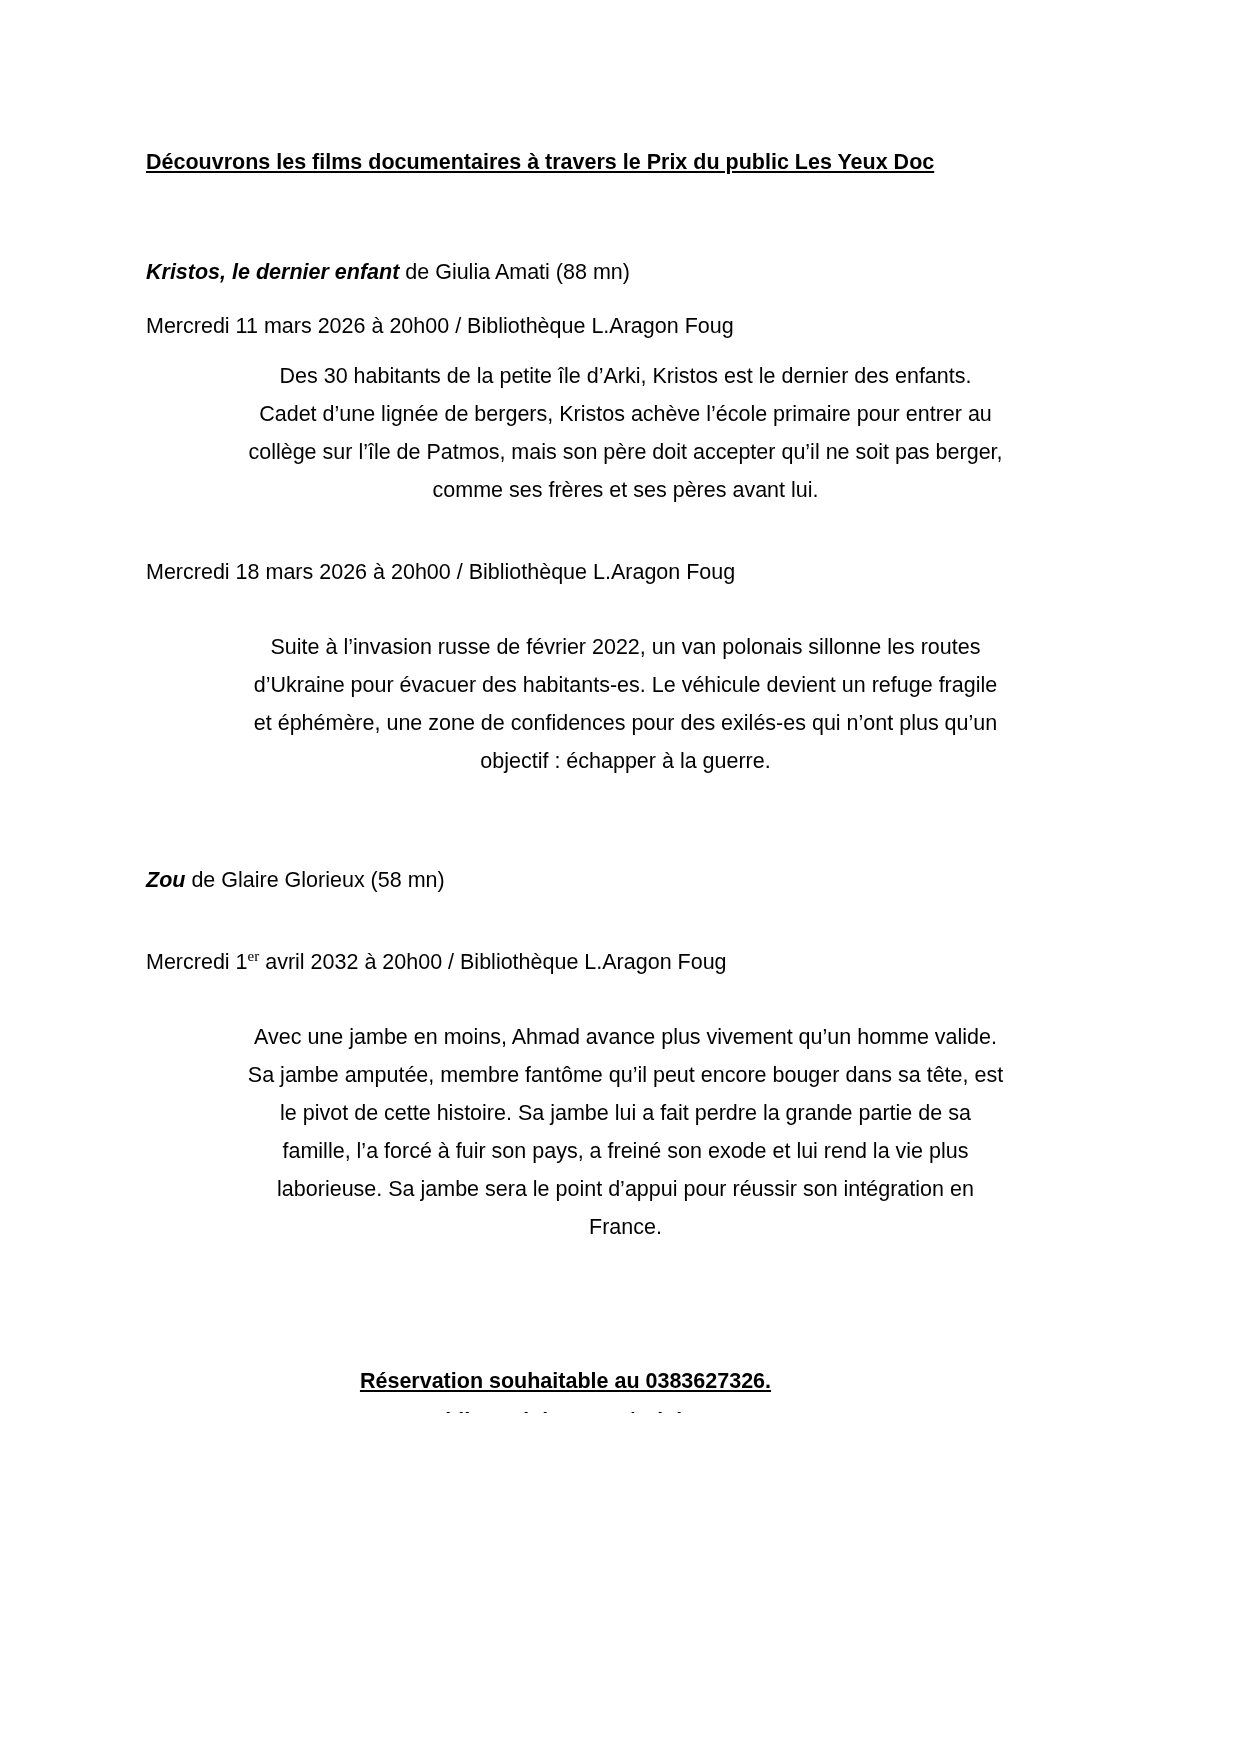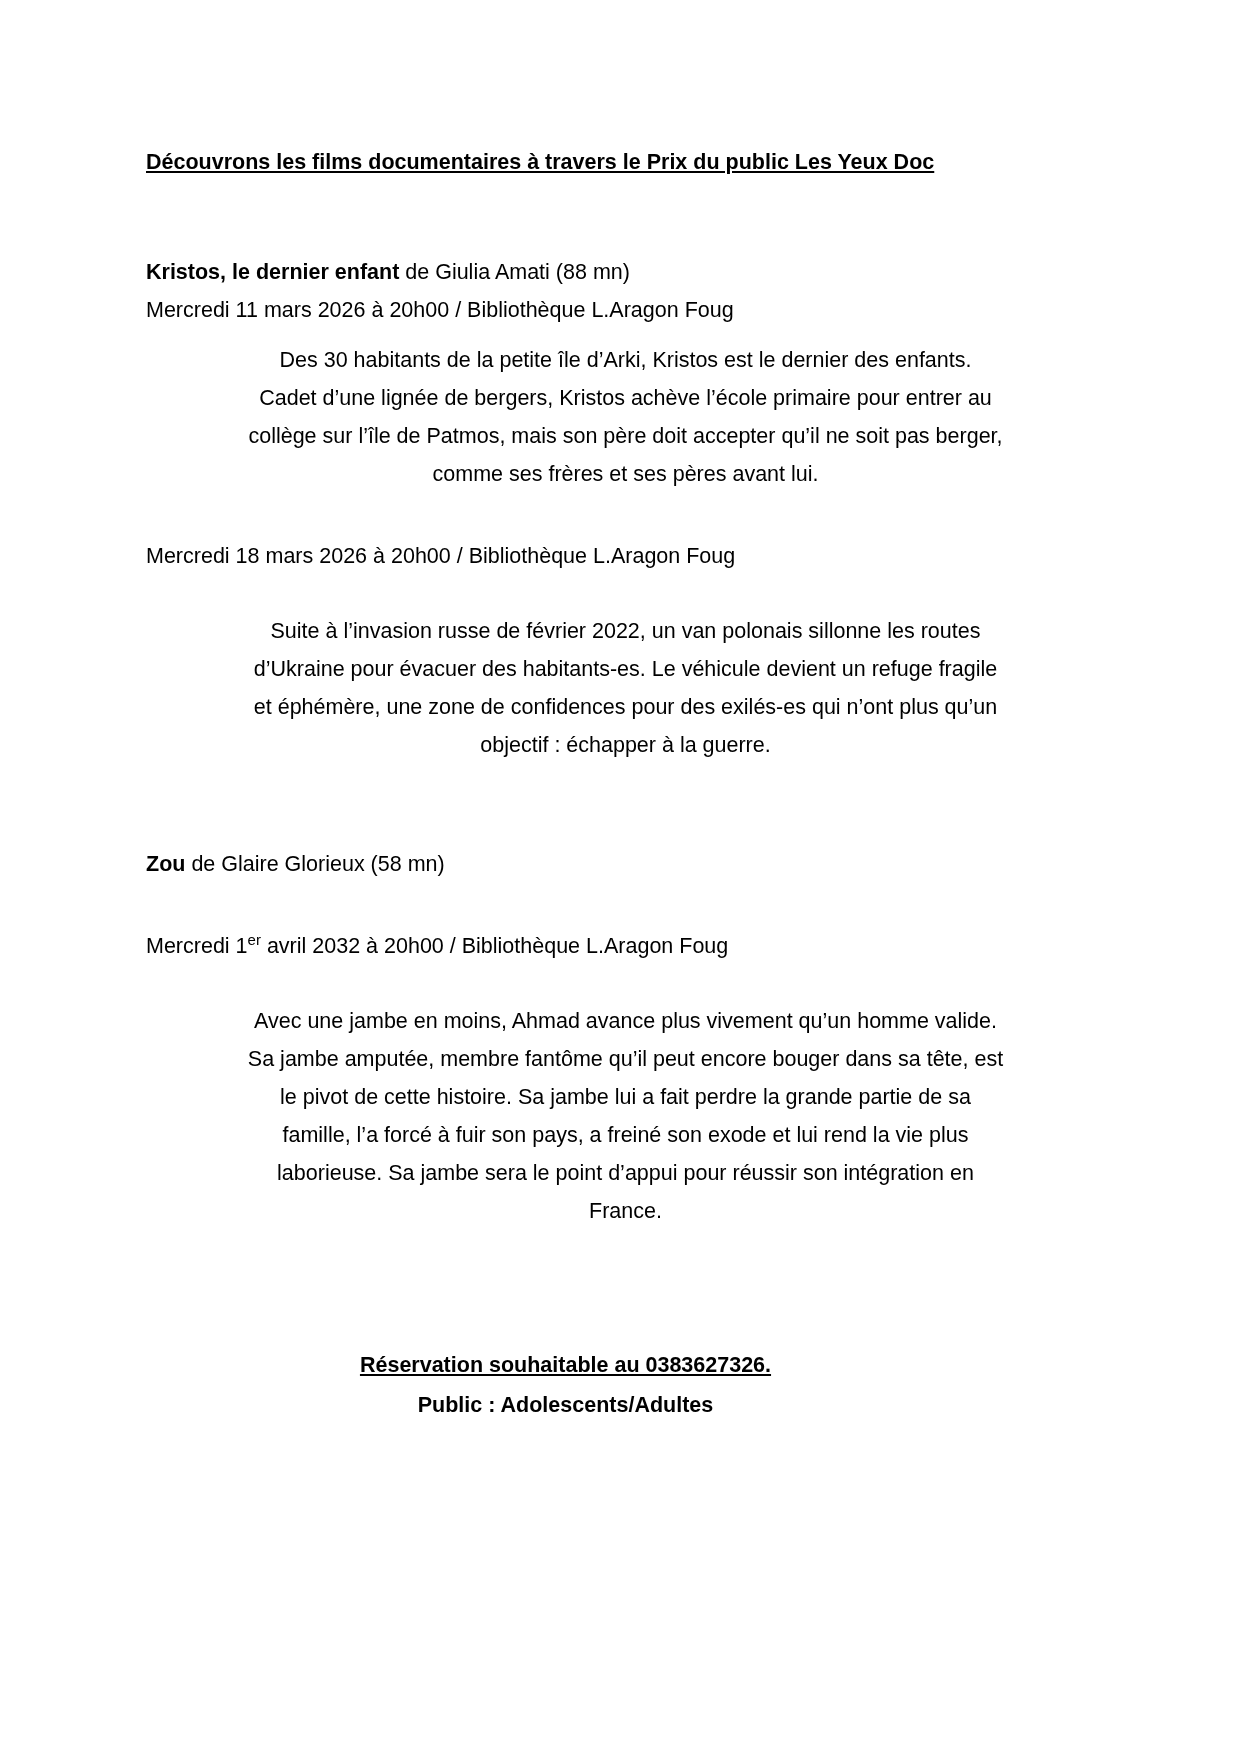--- a/index.html
+++ b/index.html
@@ -24,39 +24,41 @@
     margin: 0;
     margin-top: 143px;
     font-size: 21.5px;
     font-weight: 700;
     text-decoration: underline;
     line-height: 38px;
   }
   p { margin: 0; }
   .film-heading .film-title {
     font-weight: 700;
+    font-style: italic;
     margin-top: 20px;
   }
   .film-synopsis {
     white-space: pre-line;
     text-align: center;
   }
   .film-1 .film-heading { margin-top: 72px; }
-  .film-1 .film-date    { margin-top: 0; }
+  .film-1 .film-date    { margin-top: 16px; }
   .film-1 .film-synopsis{ margin-top: 12px; }
   .film-2 .film-heading { margin-top: 81px; }
   .film-2 .film-date    { margin-top: 44px; }
   .film-2 .film-synopsis{ margin-top: 37px; }
   .film-3 .film-heading { margin-top: 81px; }
   .film-3 .film-date    { margin-top: 44px; }
   .film-3 .film-synopsis{ margin-top: 37px; }
   sup.ordinal {
     font-size: 15px;
     line-height: 0;
     vertical-align: super;
+    font-family: Liberation Serif, serif;
   }
   .doc-footer {
     margin-top: 115px;
     padding-right: 120px;
     text-align: center;
     font-weight: 700;
     line-height: 40px;
   }
   .doc-footer p {
     text-decoration: underline;

